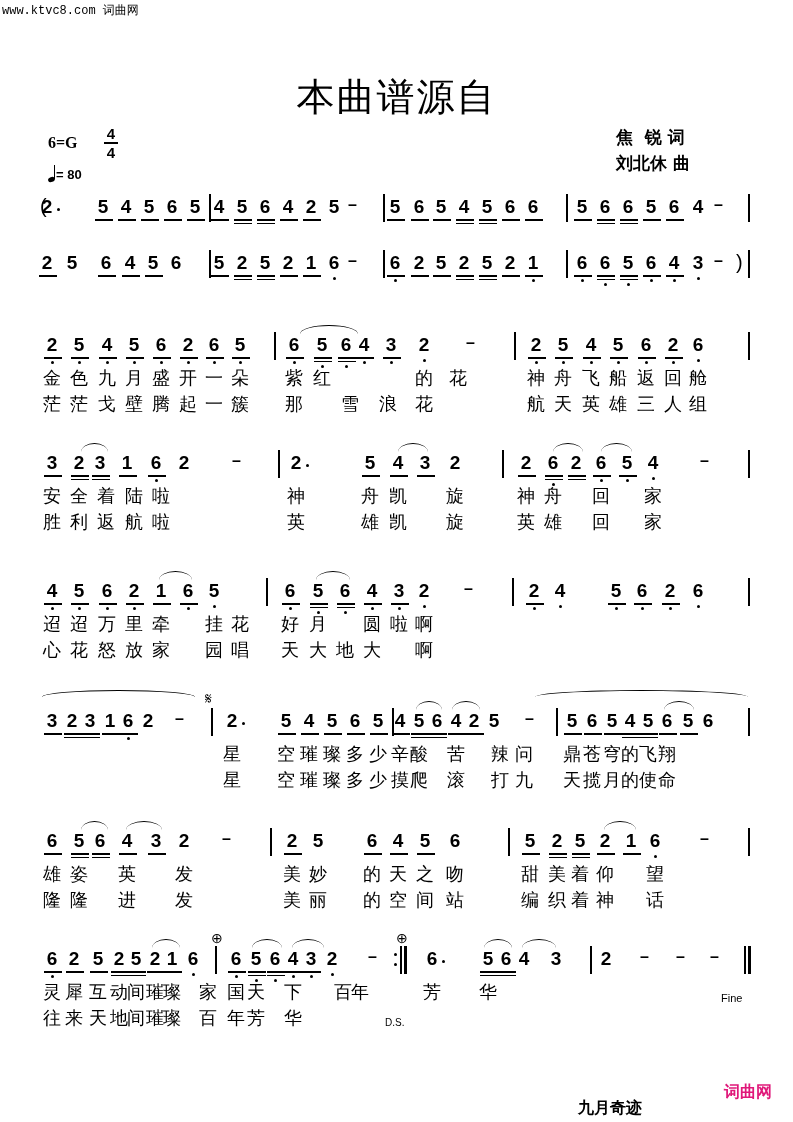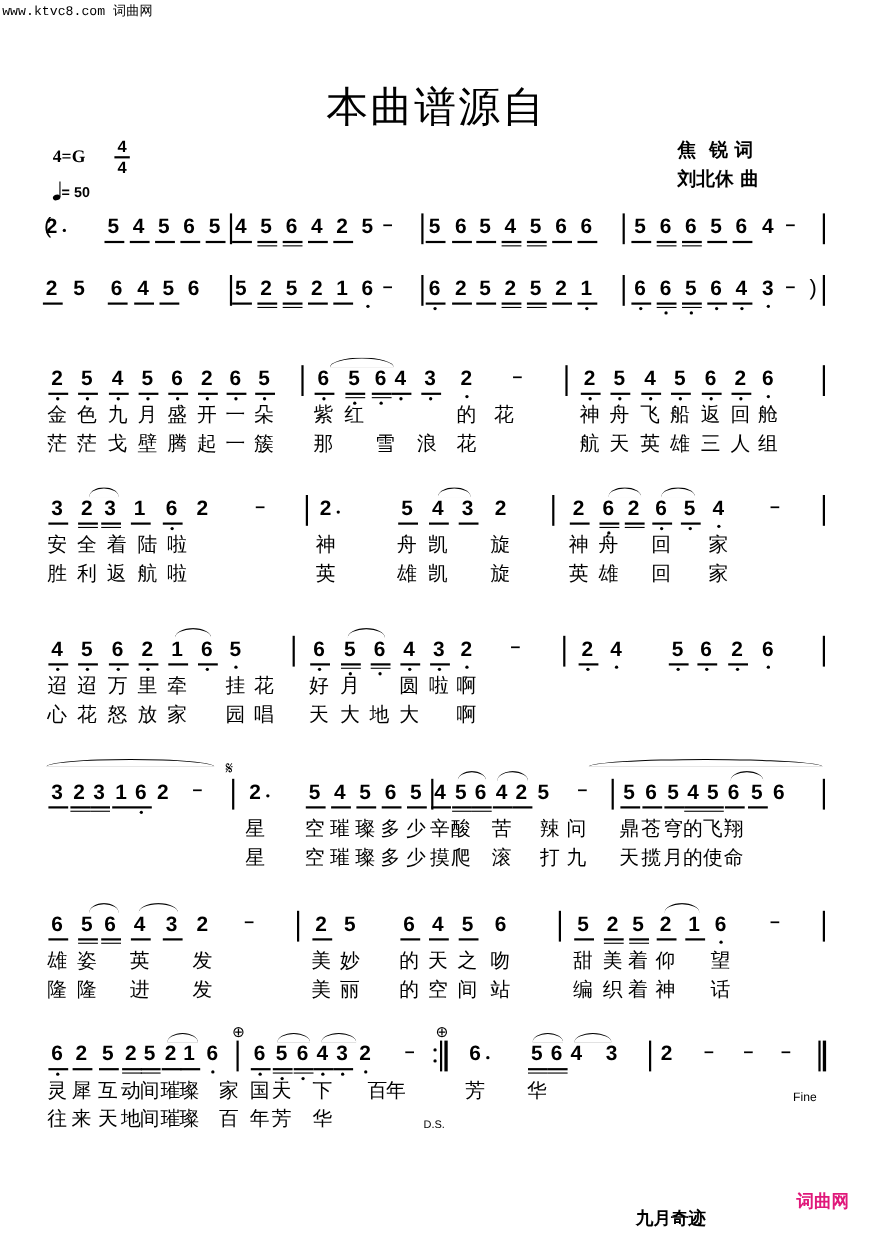--- a/index.html
+++ b/index.html
@@ -27,27 +27,27 @@
   .paren{position:absolute;font-size:20px;line-height:22px;}
   .mark{position:absolute;font-size:12px;}
   .footer{top:1098px;left:578px;font-size:16px;font-weight:bold;font-family:"DejaVu Sans",sans-serif;}
   .footer-brand{top:1082px;left:724px;font-size:16px;font-weight:bold;color:#e0187a;font-family:"DejaVu Sans",sans-serif;}
 </style>
 </head>
 <body>
 
 <div class="abs site">www.ktvc8.com 词曲网</div>
 <div class="abs title">本曲谱源自</div>
-<div class="abs key">4=G</div>
+<div class="abs key">6=G</div>
 <div class="abs timesig">
   <div>4</div>
   <div class="bar" style="position:static;width:14px;height:2px;"></div>
   <div>4</div>
 </div>
-<div class="abs tempo"><span class="note"></span><span>= 50</span></div>
+<div class="abs tempo"><span class="note"></span><span>= 80</span></div>
 <div class="abs credits">
   <div>焦  锐 词</div>
   <div>刘北休 曲</div>
 </div>
 
 <div id="score">
     <div class="n" style="left: 40px; top: 196px;">2</div>
     <div class="dot" style="left: 57px; top: 208px;"></div>
     <div class="n" style="left: 96px; top: 196px;">5</div>
     <div class="ul1" style="left: 95px; top: 219px; width: 18px;"></div>

